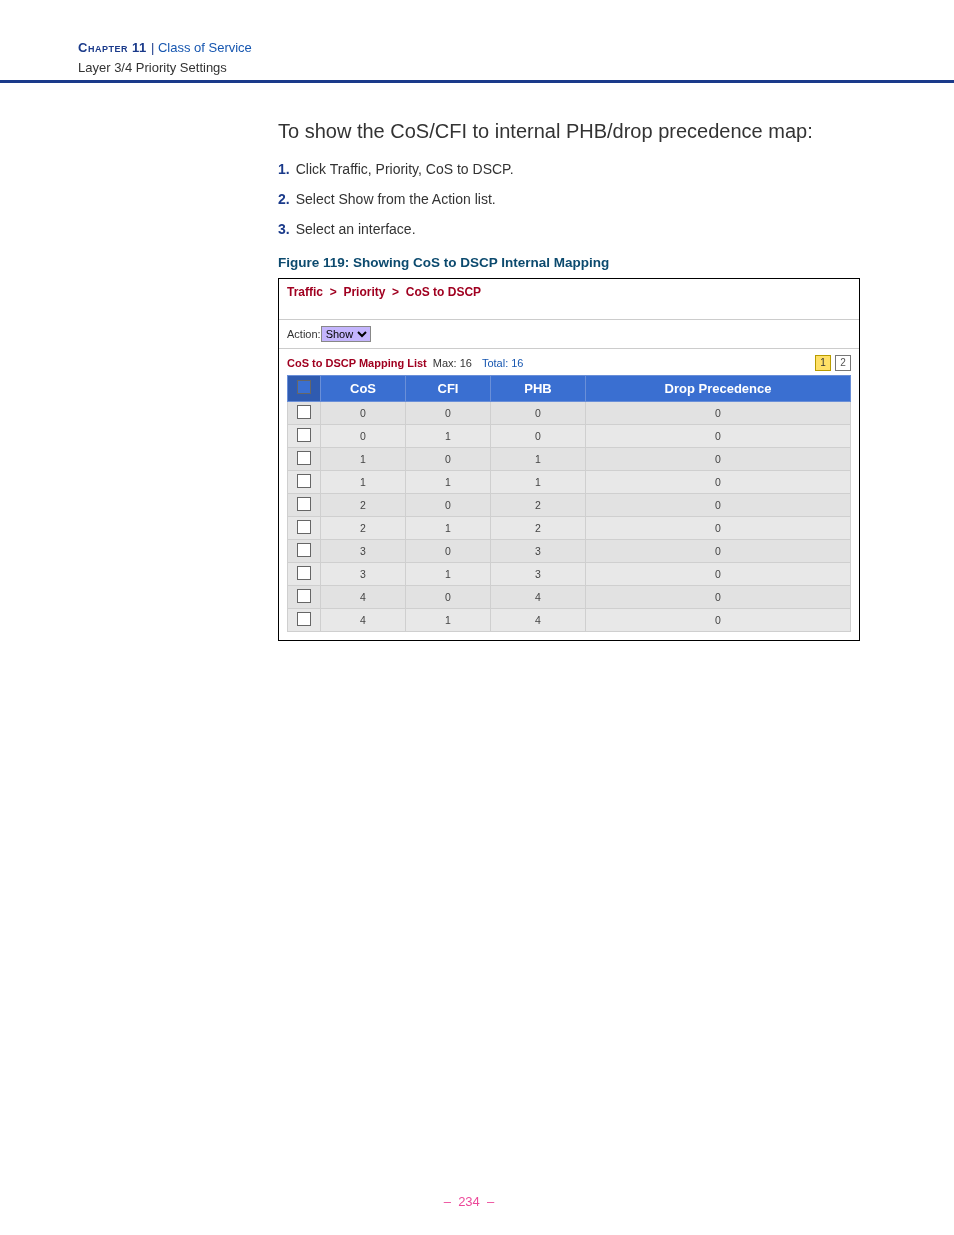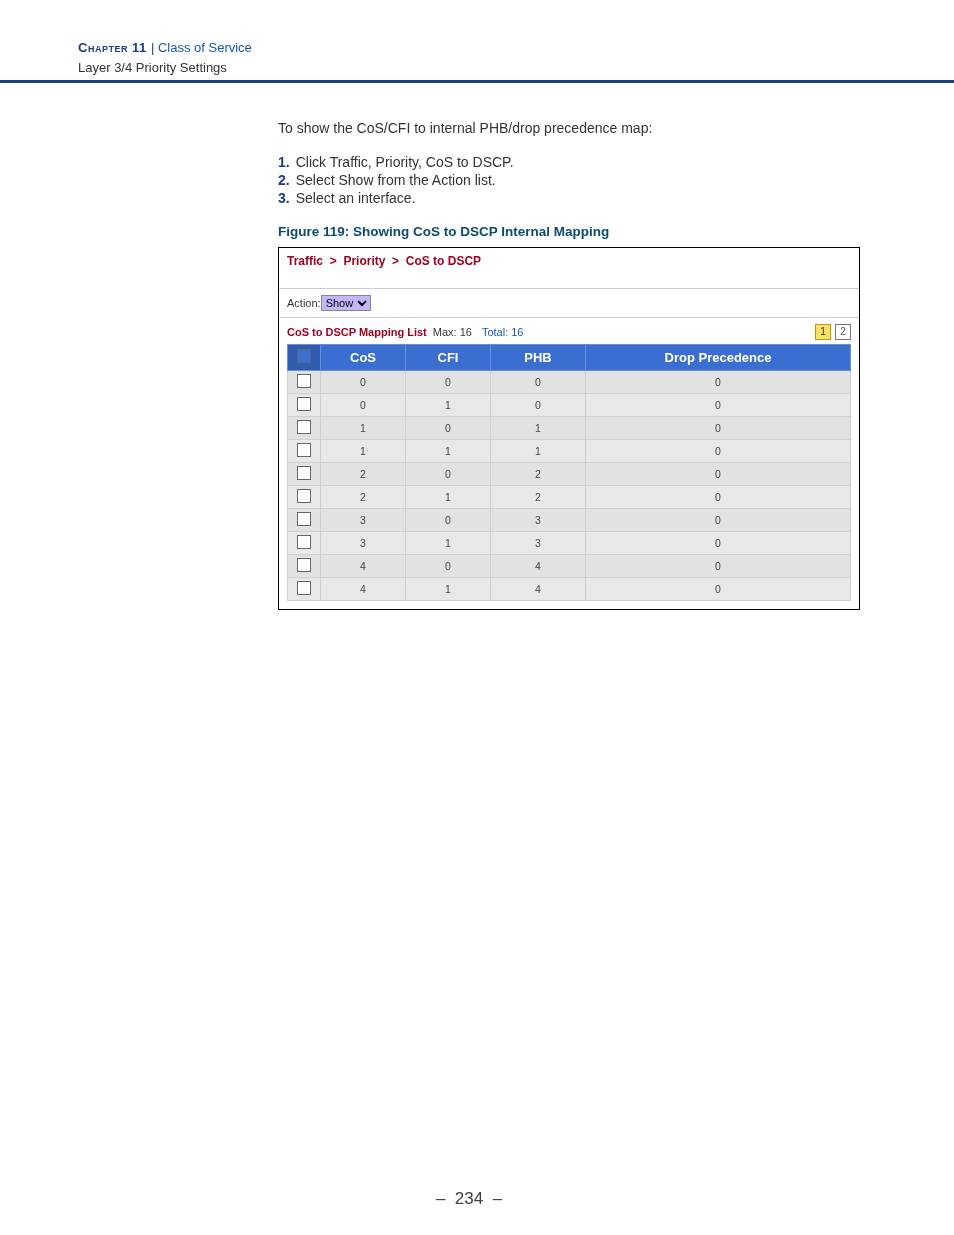--- a/index.html
+++ b/index.html
@@ -35,28 +35,28 @@
   .chapter-label { font-weight: bold; font-variant: small-caps; letter-spacing: 0.5px; }
   .chapter-sep { color: #1a3a8a; }
   .chapter-title { color: #1656b0; }
   .header-sub { color: #333; }
   .body-area {
     position: absolute;
     left: 278px;
     top: 120px;
     width: 590px;
   }
-  .intro { margin-bottom: 18px; font-size: 14px; }
+  .intro { margin-bottom: 18px; font-size: 20px; }
   ol.steps {
     padding-left: 0;
     list-style: none;
     margin: 0 0 18px 0;
     font-size: 14px;
   }
-  ol.steps li { margin: 2px 0; }
+  ol.steps li { margin: 14px 0; }
   ol.steps .num { font-weight: bold; color: #1a3a8a; margin-right: 6px; }
   .figcap { font-weight: bold; color: #0c4a6e; font-size: 13.5px; margin: 10px 0 8px 0; }
   .app-frame {
     border: 1px solid #000;
     width: 580px;
     background: #fff;
     font-family: Tahoma, Verdana, sans-serif;
     font-size: 11px;
   }
   .bc {
@@ -141,22 +141,22 @@
     padding: 1px 8px;
     border: 1px solid #777;
     background: #e6e6e6;
     margin: 0 1px;
   }
   .footer {
     position: absolute;
     left: 0; right: 16px;
     bottom: 26px;
     text-align: center;
-    font-size: 17px;
-    color: #404040;
+    font-size: 13px;
+    color: #ec4899;
   }
 </style>
 </head>
 <body>
 
 <div class="page">
   <div class="header-block">
     <div>
       <span class="chapter-label">
         <span>Chapter</span>

